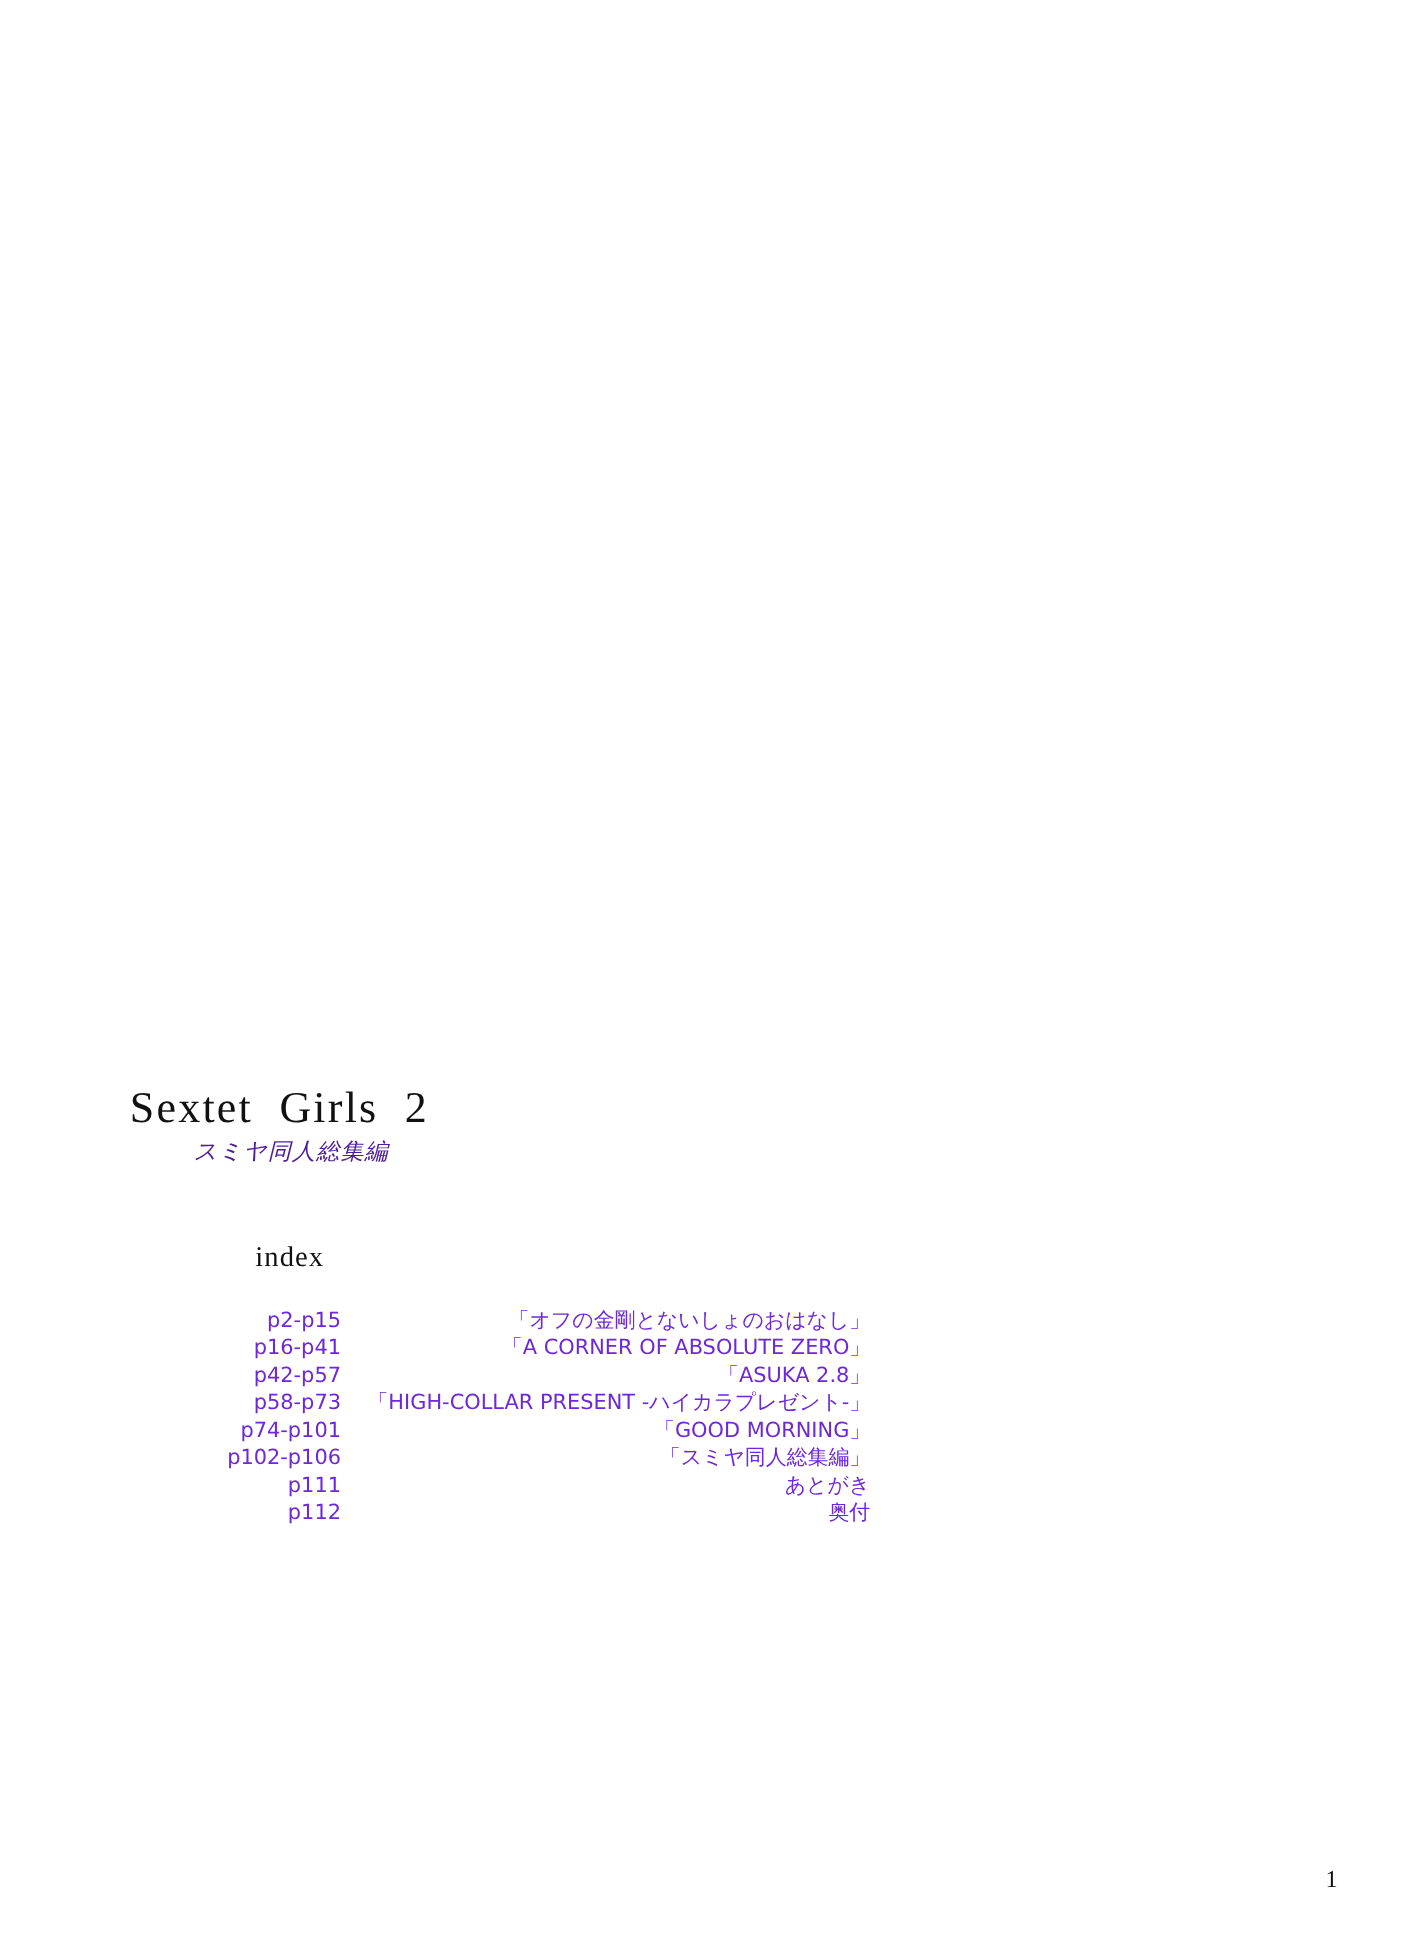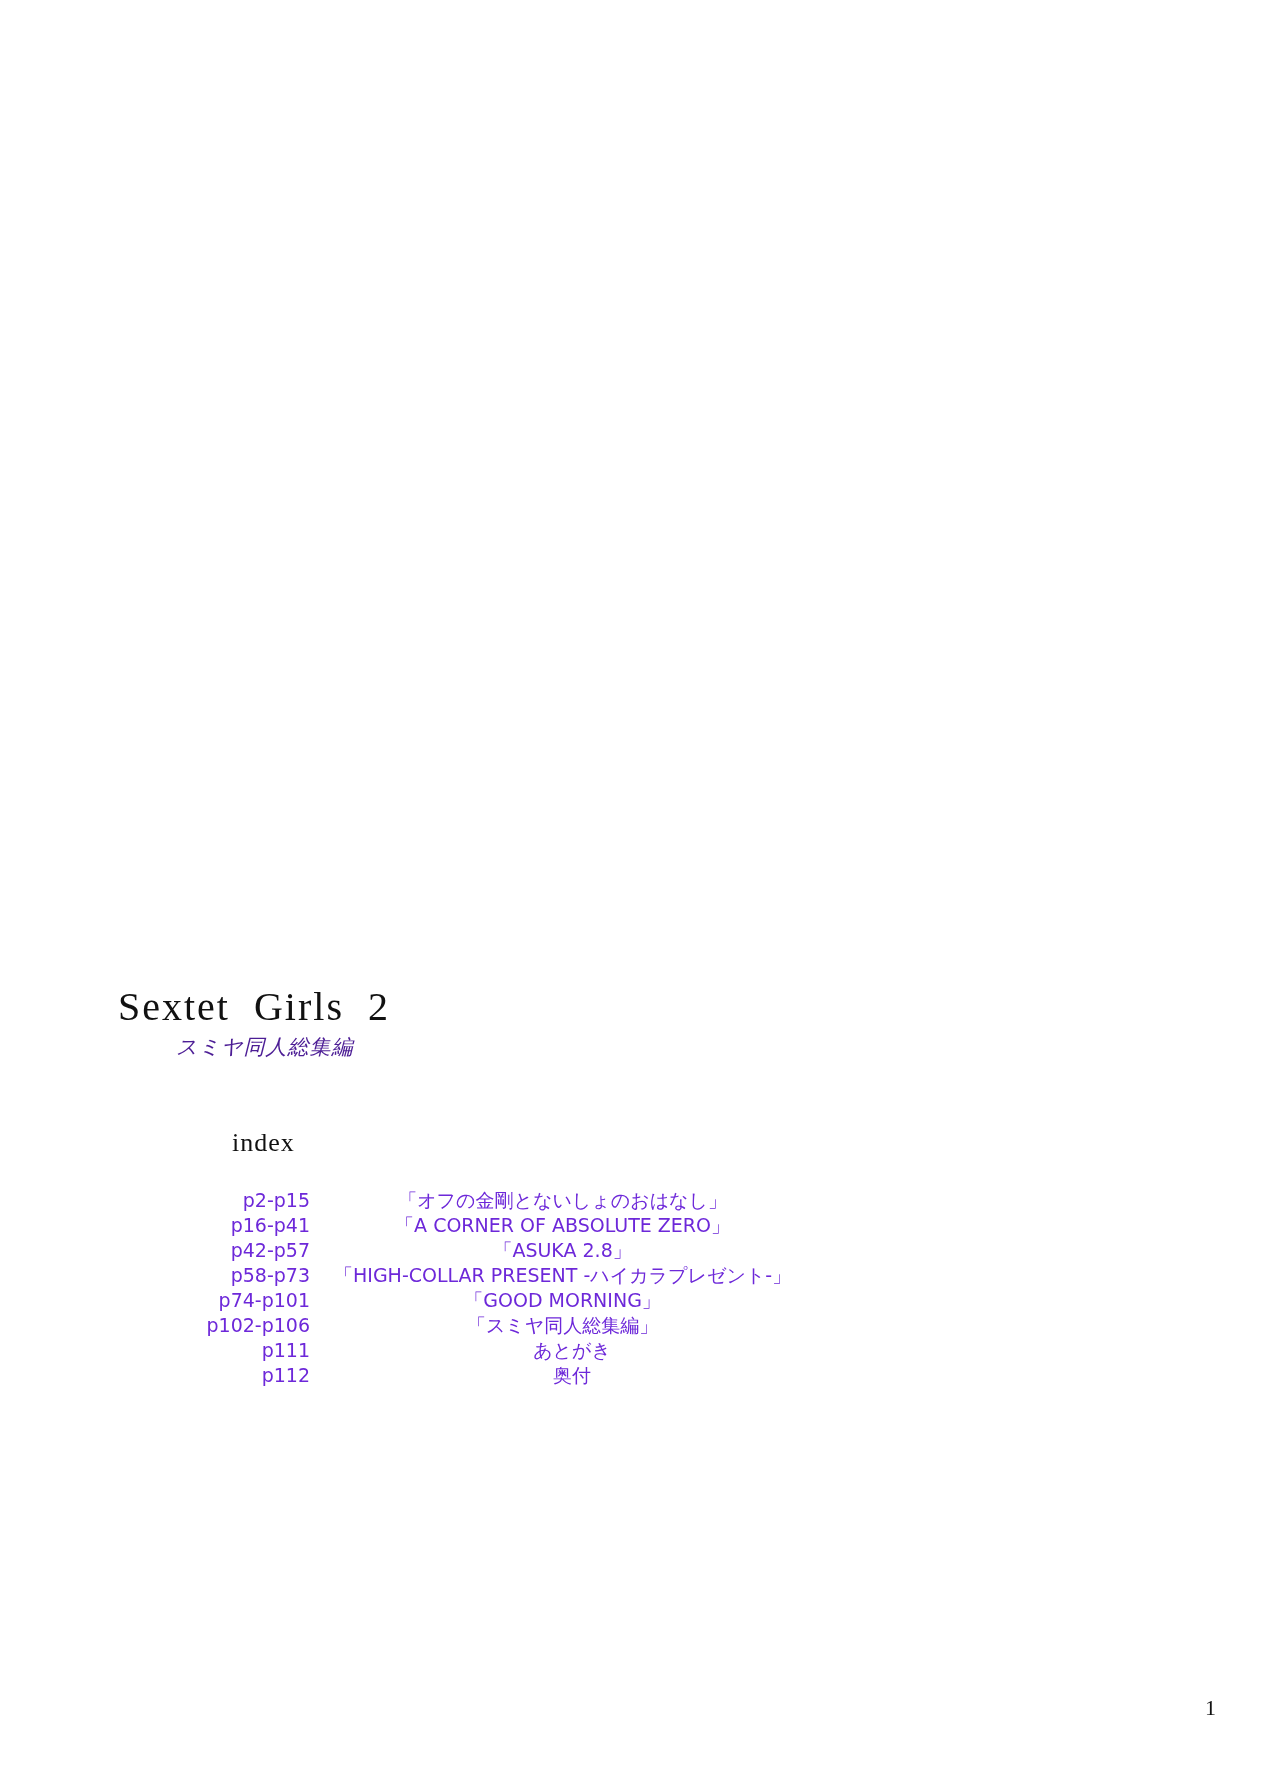--- a/index.html
+++ b/index.html
@@ -72,21 +72,21 @@
     vertical-align: top;
     white-space: nowrap;
     font-family: "DejaVu Sans", sans-serif;
   }
   .index-table td.range {
     text-align: right;
     width: 190px;
     padding-right: 24px;
   }
   .index-table td.label {
-    text-align: center;
+    text-align: right;
   }
 
   
   .page-number {
     position: absolute;
     right: 64px;
     bottom: 60px;
     font-family: "Liberation Serif", serif;
     font-size: 22px;
     color: #111111;

